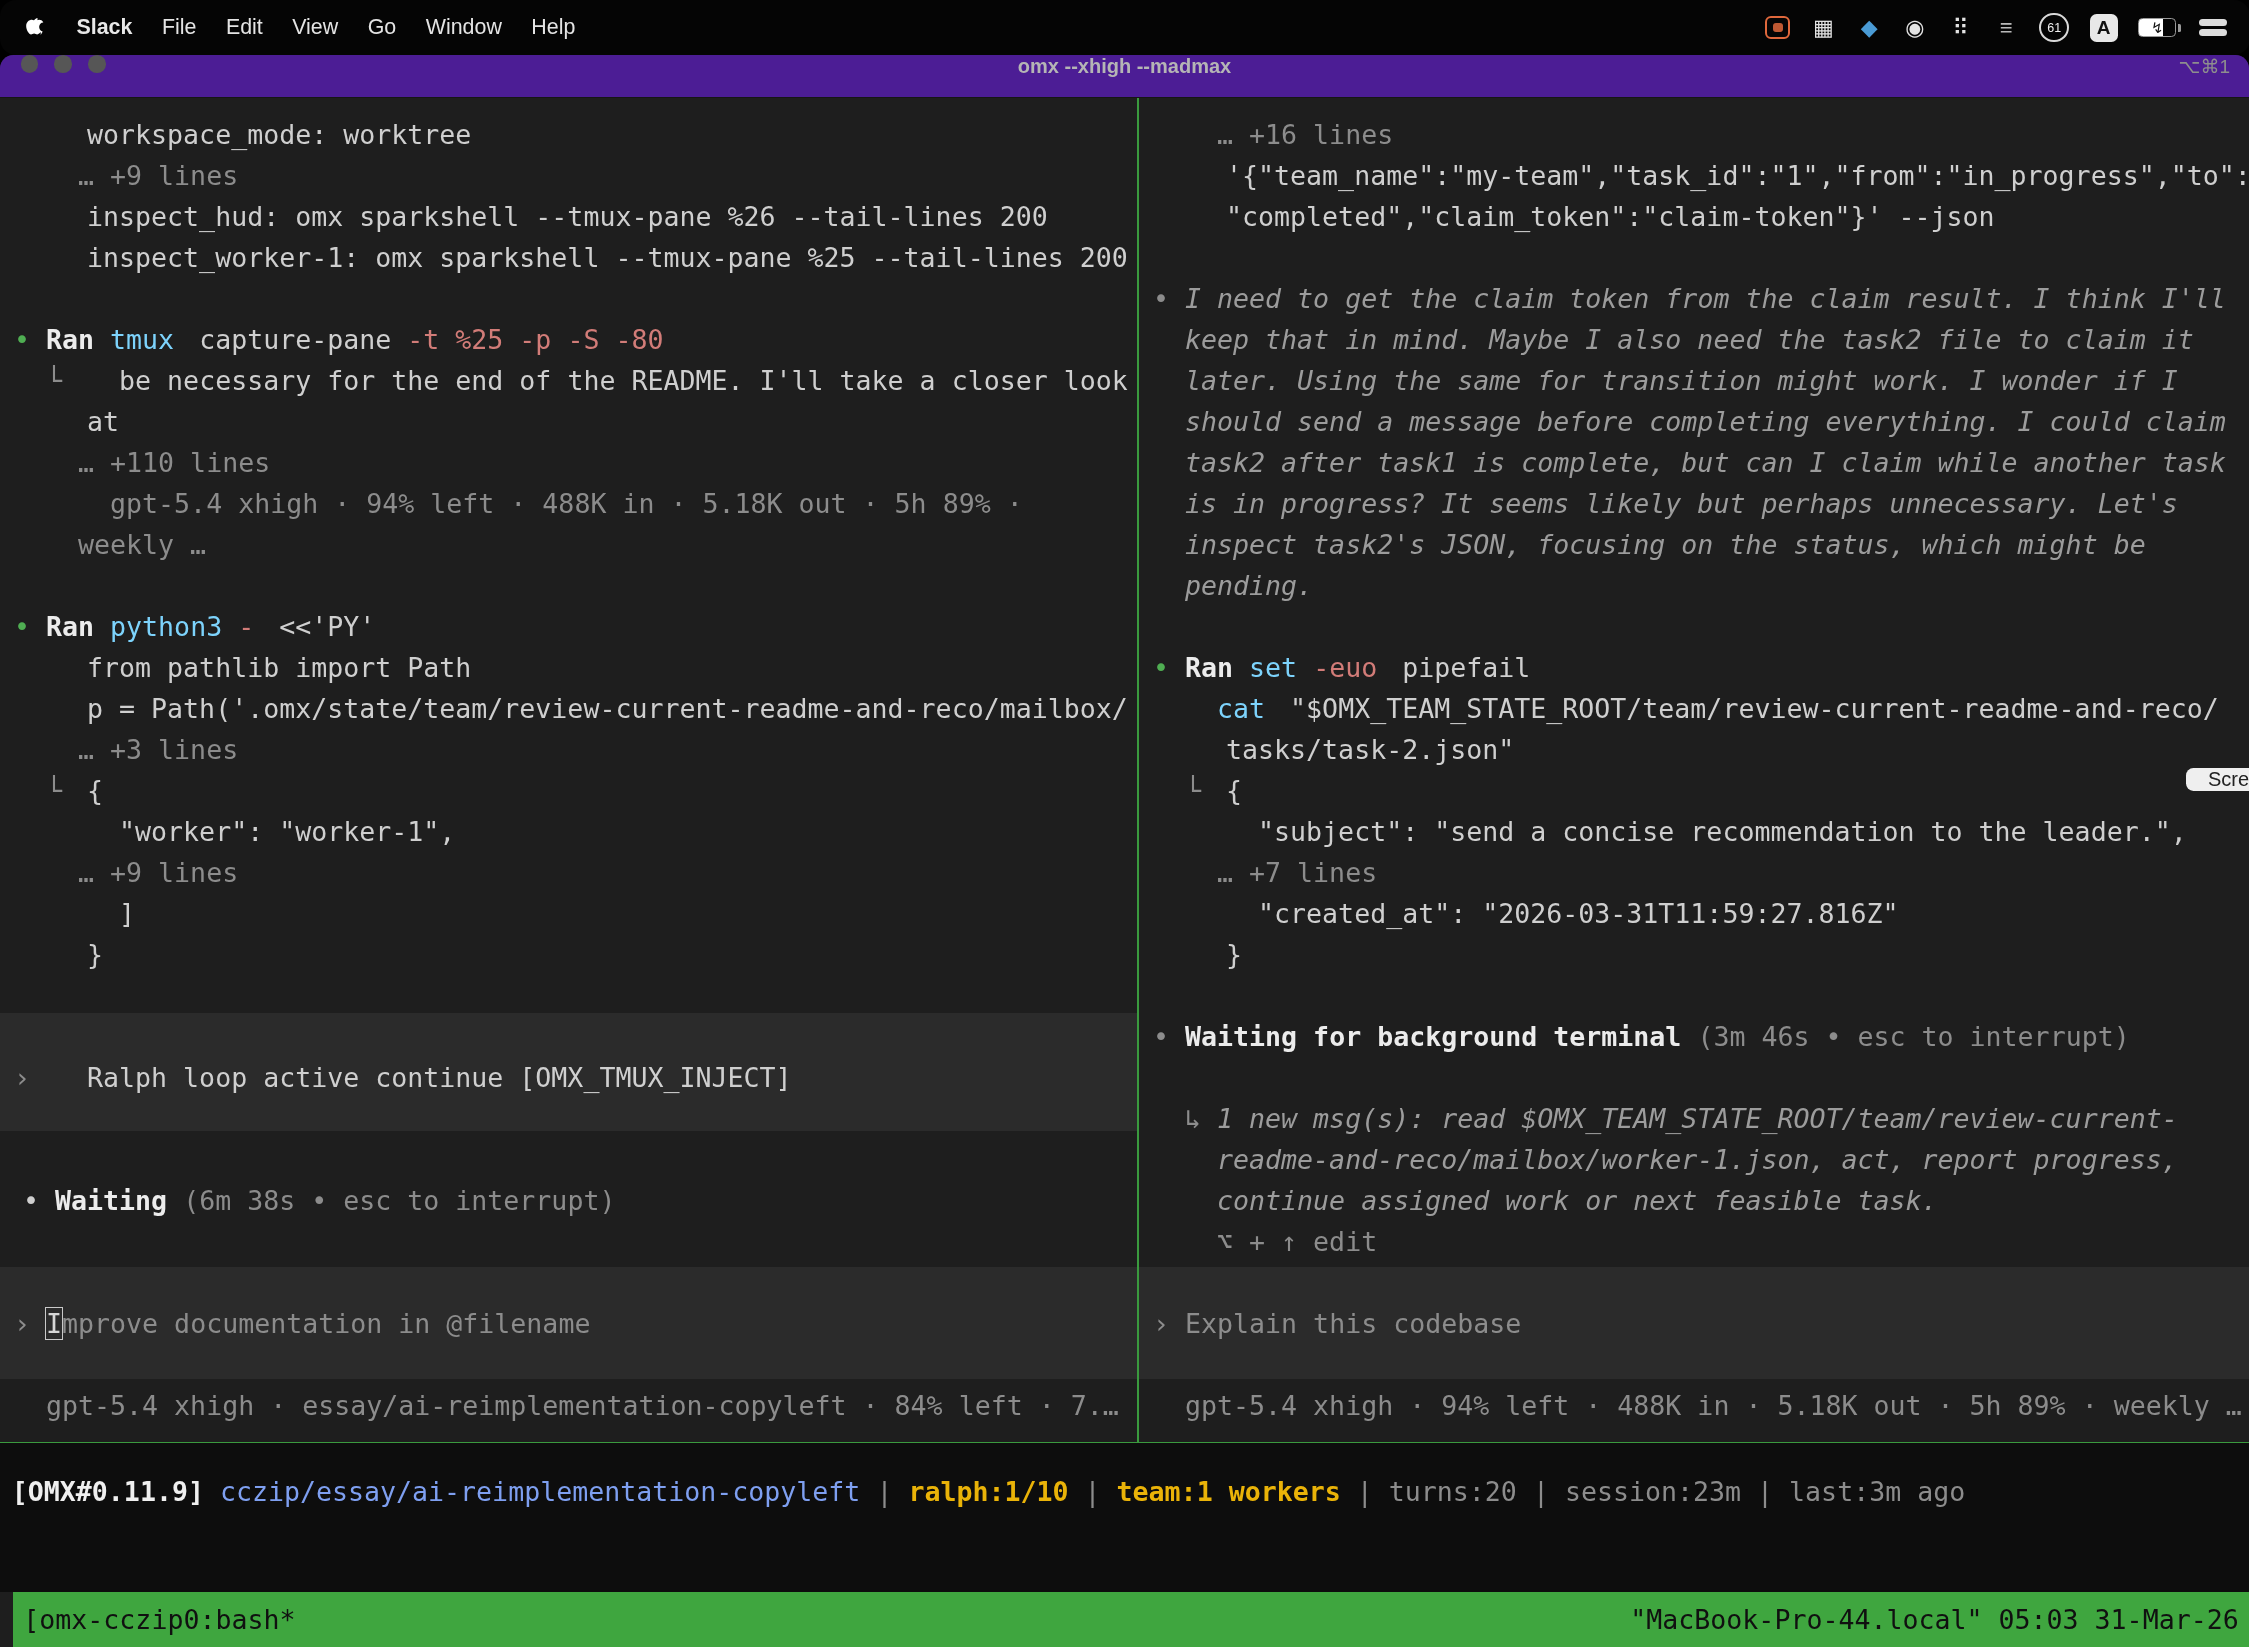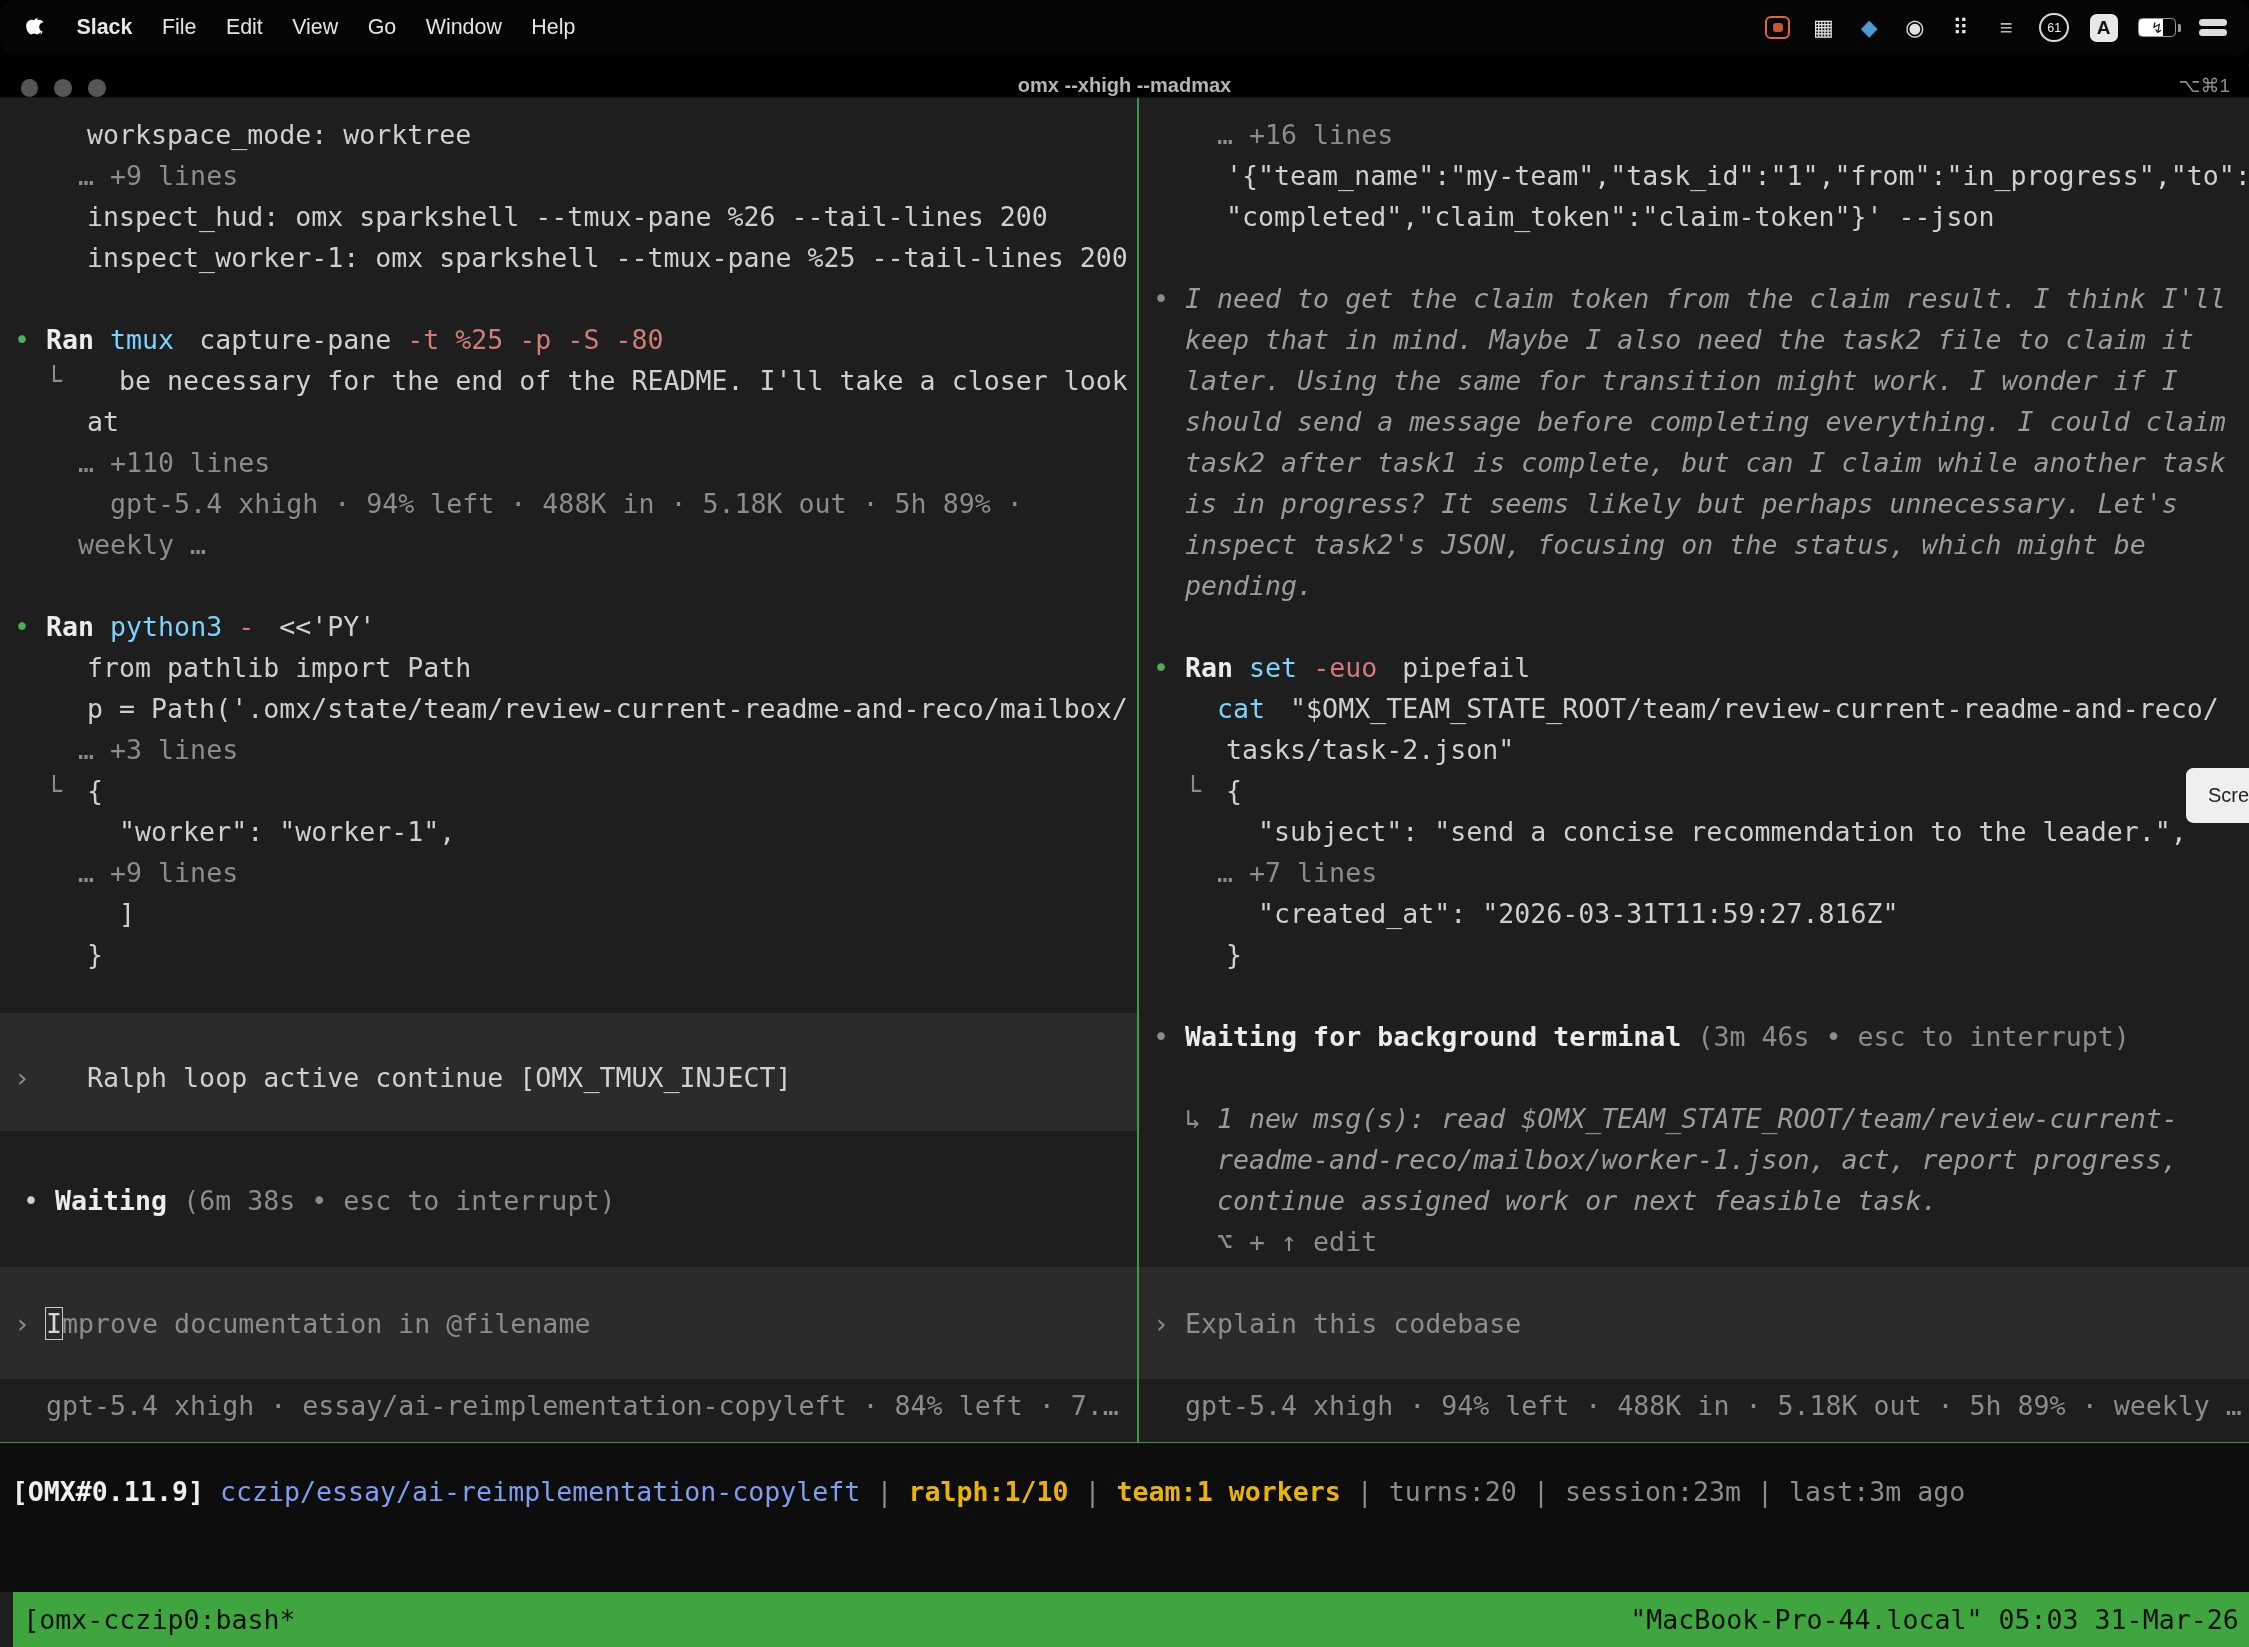--- a/index.html
+++ b/index.html
@@ -29,22 +29,22 @@
   .kind-battery::after { content:""; position:absolute; right:-5.2px; top:5.2px; width:3px; height:7.4px;
                          background:#9a9a9a; border-radius:0 1.5px 1.5px 0; }
   .kind-cc { width:31px; height:20.7px; position:relative; }
   .kind-cc::before, .kind-cc::after { content:""; position:absolute; left:1.5px; right:1.5px; height:7.4px;
                    border-radius:4.4px; background:#ddd; }
   .kind-cc::before { top:1.5px; } .kind-cc::after { bottom:1.5px; }
 
   
   .window { position:absolute; top:55px; left:0; right:0; bottom:0;
             border-radius:13.3px 13.3px 0 0; overflow:hidden; background:#1e1e1e; }
-  .title-bar { height:43px; background:#000000; border-bottom:0.7px solid #161616;
-               display:flex; align-items:flex-end; position:relative;
+  .title-bar { height:43px; background:#4c1d95; border-bottom:0.7px solid #161616;
+               display:flex; align-items:flex-start; position:relative;
                font-family:"Liberation Sans", sans-serif; }
   .tl-group { display:flex; gap:16px; margin-left:20.7px; }
   .tl { width:17.7px; height:17.7px; border-radius:50%; background:#565656; }
   .win-title { position:absolute; left:0; right:0; text-align:center; color:#b5b5b5;
                font-size:20px; font-weight:bold; pointer-events:none; }
   .win-shortcut { margin-left:auto; margin-right:19px; color:#8e8e8e; font-size:19px; z-index:2; }
 
   
   .term-top { position:relative; height:1345px; background:#1e1e1e;
               border-bottom:1.5px solid #3a9a3e; overflow:hidden; }
@@ -68,21 +68,21 @@
   .seg.cursor { color:#d6d6d6; outline:1.5px solid #c9c9c9; outline-offset:-0.7px; }
 
   
   .term-bottom { position:relative; height:149px; background:#0d0d0d; }
   .hud-line-wrap { position:absolute; top:28px; left:11.8px; right:0; }
   .tmux-bar { position:absolute; left:13px; right:0; bottom:0; height:55px; background:#3fa63f;
               display:flex; align-items:center; justify-content:space-between;
               padding:0 10.3px; font-size:26.6px; color:#101010; }
 
   
-  .edge-tooltip { position:absolute; top:670px; right:0; height:55px; min-width:58px;
+  .edge-tooltip { position:absolute; top:670px; right:0; height:23px; min-width:58px;
                   background:#efefef; color:#222; border-radius:7.4px 0 0 7.4px;
                   display:flex; align-items:center; padding-left:22px; overflow:hidden;
                   font-family:"Liberation Sans", sans-serif; font-size:20px; z-index:9; }
 </style>
 </head>
 <body>
 
 <div class="menu-bar">
   <div class="mb-left">
     <span class="mb-icon">

